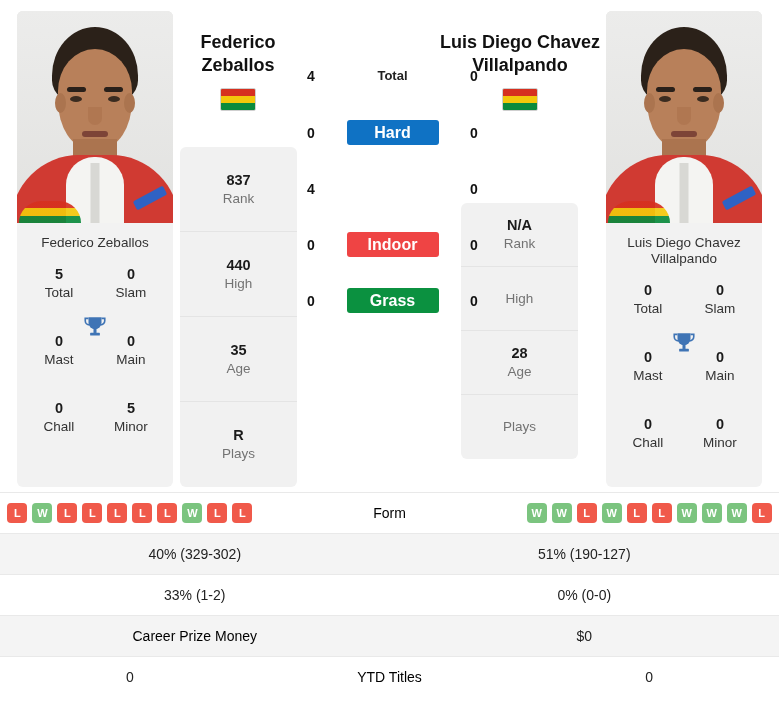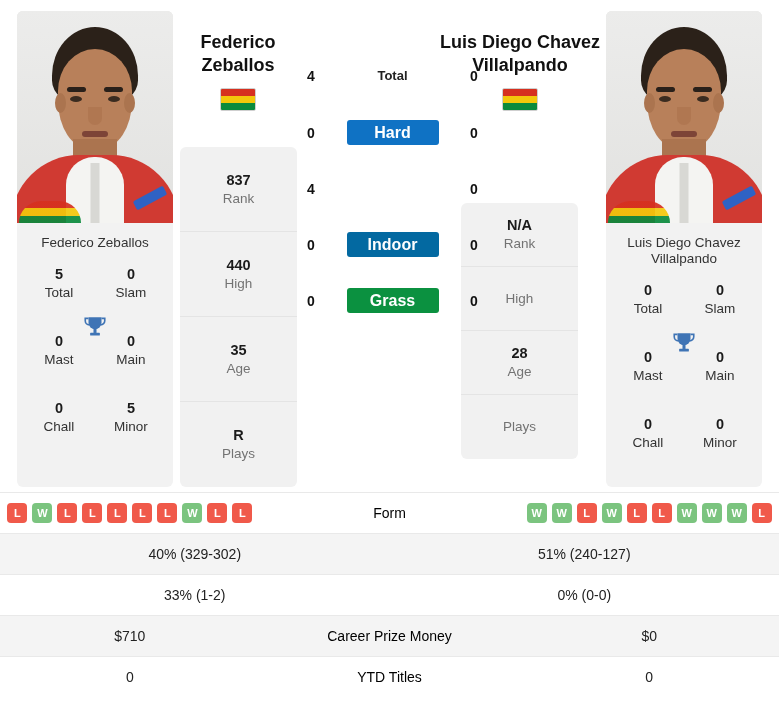--- a/index.html
+++ b/index.html
@@ -347,21 +347,21 @@
           <div class="surf-num">0</div>
           <div class="surf-badge" style="background: rgb(15, 114, 196);">Hard</div>
           <div class="surf-num">0</div>
         </div>
         <div class="surf-row" style="top: 176px;">
           <div class="surf-num">4</div>
           <div class="surf-num">0</div>
         </div>
         <div class="surf-row" style="top: 232px;">
           <div class="surf-num">0</div>
-          <div class="surf-badge" style="background: #0369a1;">Indoor</div>
+          <div class="surf-badge" style="background: #ef4444;">Indoor</div>
           <div class="surf-num">0</div>
         </div>
         <div class="surf-row" style="top: 288px;">
           <div class="surf-num">0</div>
           <div class="surf-badge" style="background: rgb(11, 145, 64);">Grass</div>
           <div class="surf-num">0</div>
         </div>
       </div>
   </div>
 
@@ -394,30 +394,29 @@
             <div class="fb" style="background: rgb(123, 196, 127);">W</div>
             <div class="fb" style="background: rgb(123, 196, 127);">W</div>
             <div class="fb" style="background: rgb(123, 196, 127);">W</div>
             <div class="fb" style="background: rgb(240, 89, 74);">L</div>
           </div>
       </div>
     </div>
 
     <div class="trow shade">
       <div class="tc">40% (329-302)</div>
-      <div class="tc">51% (240-127)</div>
+      <div class="tc">51% (190-127)</div>
     </div>
 
     <div class="trow plain">
       <div class="tc">33% (1-2)</div>
       <div class="tc">0% (0-0)</div>
     </div>
 
     <div class="trow shade">
-      <div class="tc">$710</div>
       <div class="tc mid">Career Prize Money</div>
       <div class="tc">$0</div>
     </div>
 
     <div class="trow plain">
       <div class="tc">0</div>
       <div class="tc mid">YTD Titles</div>
       <div class="tc">0</div>
     </div>
 

